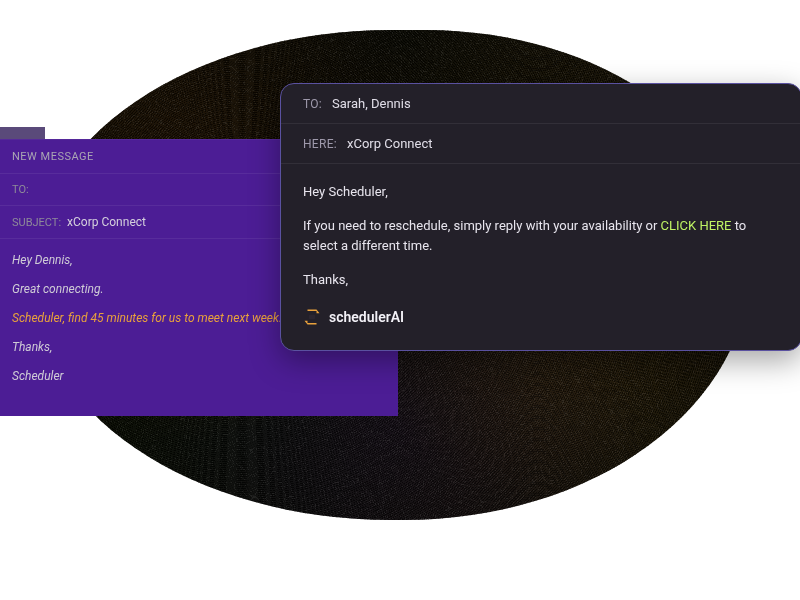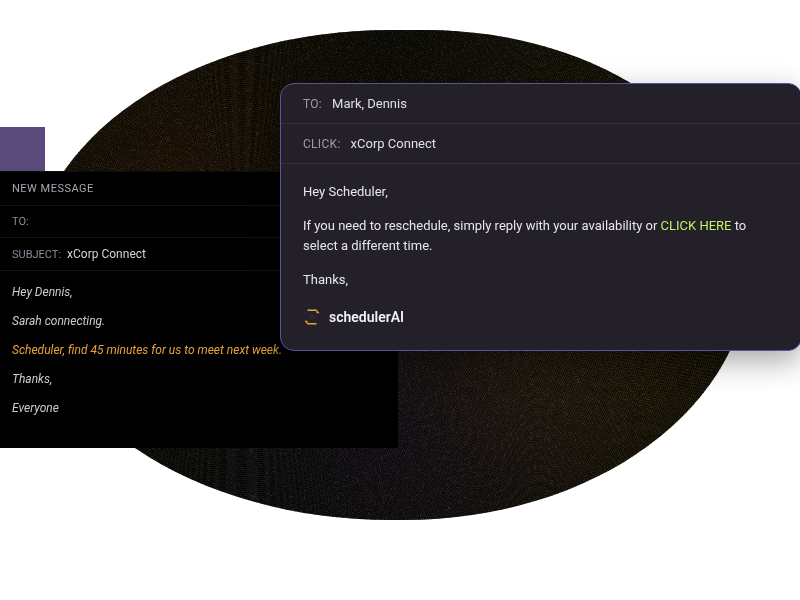--- a/index.html
+++ b/index.html
@@ -60,26 +60,25 @@
       repeating-radial-gradient(circle at 70% 60%, #111 0 0.4px, transparent 0.5px 2.2px);
     opacity: 0.4;
   }
 
   
   .compose {
     position: absolute;
     top: 139px;
     left: 0;
     width: 398px;
-    background: #000000;
+    background: #4c1d95;
     color: #cfcbd6;
     font-size: 12px;
     z-index: 3;
     border-top: 1px solid rgba(255,255,255,0.05);
-    margin-top: 32px;
   }
   .compose .header {
     padding: 10px 12px;
     font-size: 11px;
     letter-spacing: 0.5px;
     color: #a9a5b3;
     border-bottom: 1px solid rgba(255,255,255,0.07);
   }
   .compose .row {
     padding: 9px 12px;
@@ -181,36 +180,36 @@
     <span class="label">TO:</span>
   </div>
 
   <div class="row">
     <span class="label">SUBJECT:</span>
     <span class="val">xCorp Connect</span>
   </div>
 
   <div class="body">
     <p>Hey Dennis,</p>
-    <p>Sarah connecting.</p>
+    <p>Great connecting.</p>
     <p class="highlight">Scheduler, find 45 minutes for us to meet next week.</p>
     <p>Thanks,</p>
-    <p>Everyone</p>
+    <p>Scheduler</p>
   </div>
 </div>
 
 <div class="reply">
 
   <div class="row">
     <span class="label">TO:</span>
-    <span class="val">Mark, Dennis</span>
-  </div>
-
-  <div class="row">
-    <span class="label">CLICK:</span>
+    <span class="val">Sarah, Dennis</span>
+  </div>
+
+  <div class="row">
+    <span class="label">HERE:</span>
     <span class="val">xCorp Connect</span>
   </div>
 
   <div class="body">
     <p>Hey Scheduler,</p>
     <p>
       <span>If you need to reschedule, simply reply with your availability or </span><span class="link">CLICK HERE</span><span> to select a different time.</span>
     </p>
     <p>Thanks,</p>
 

